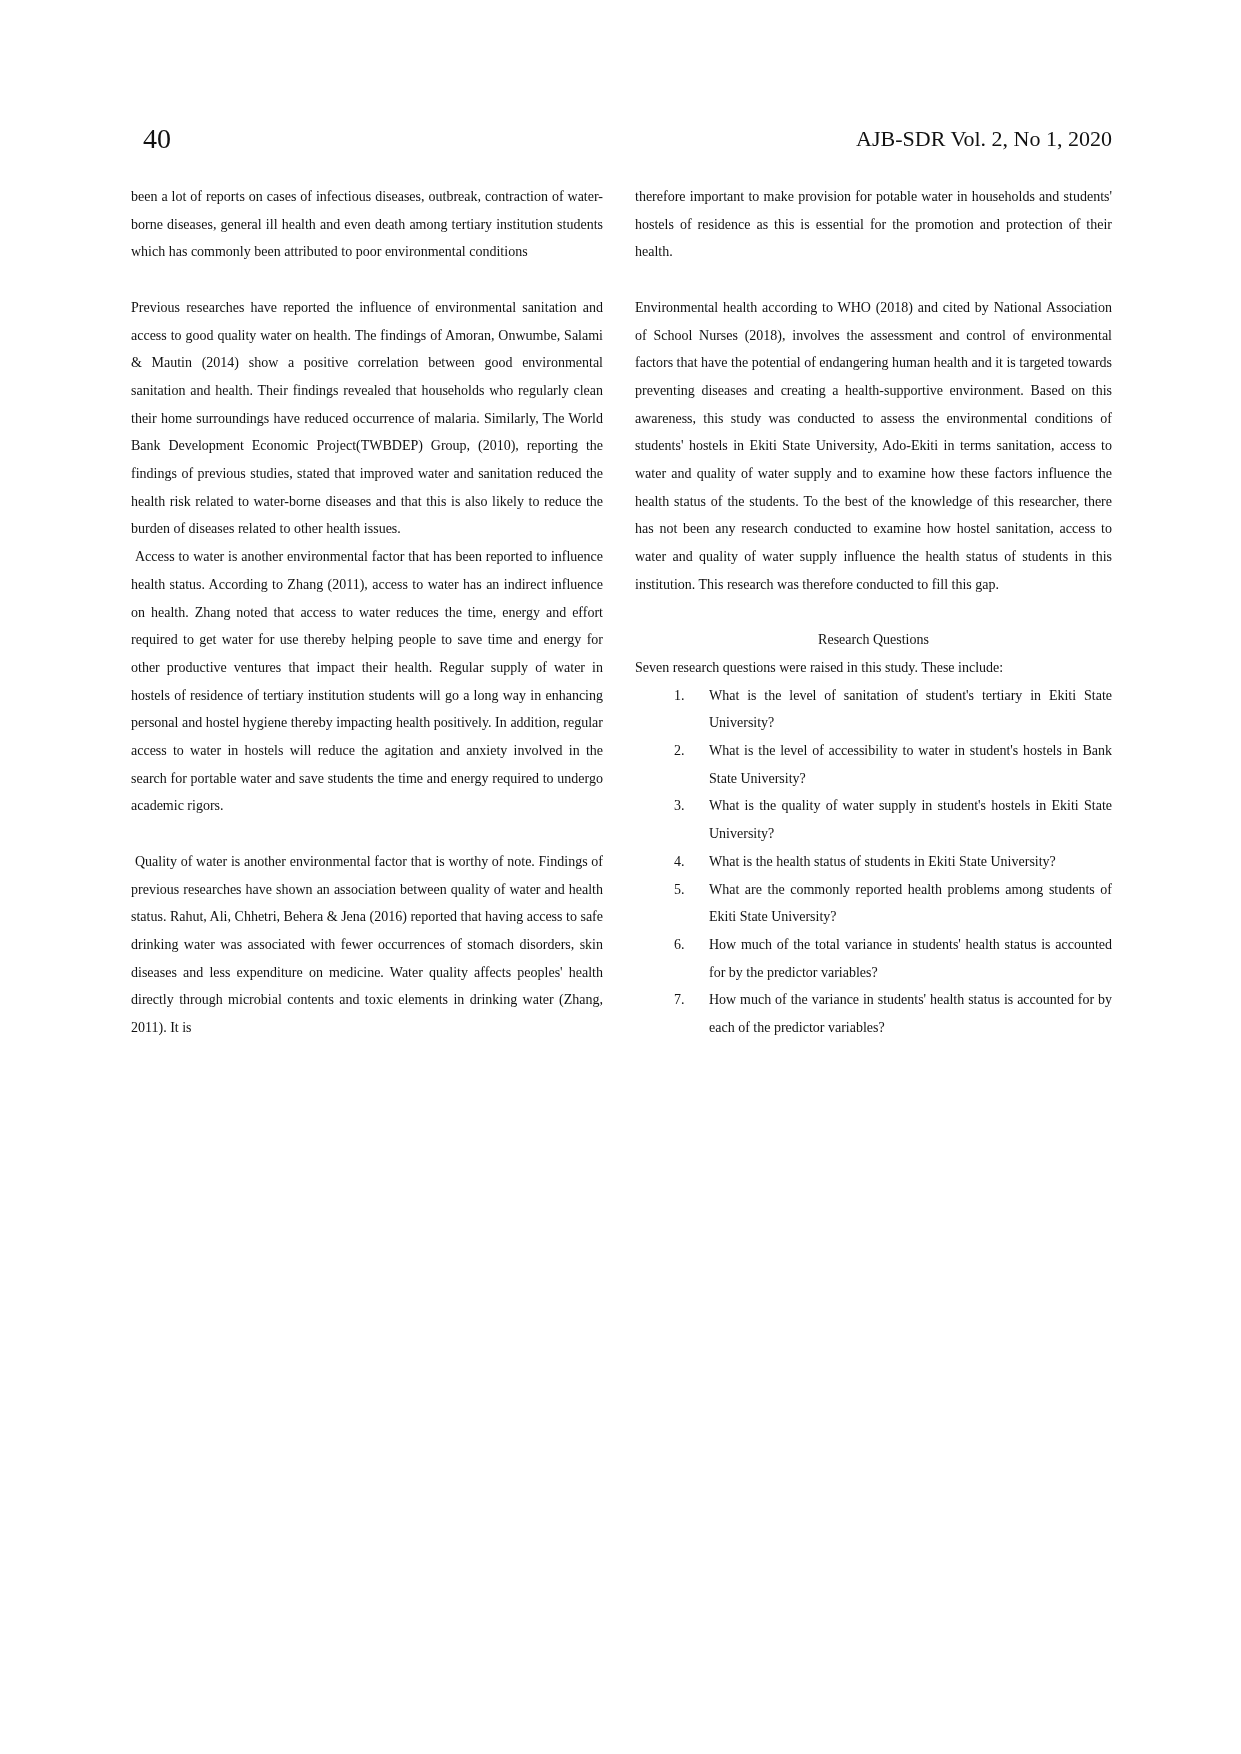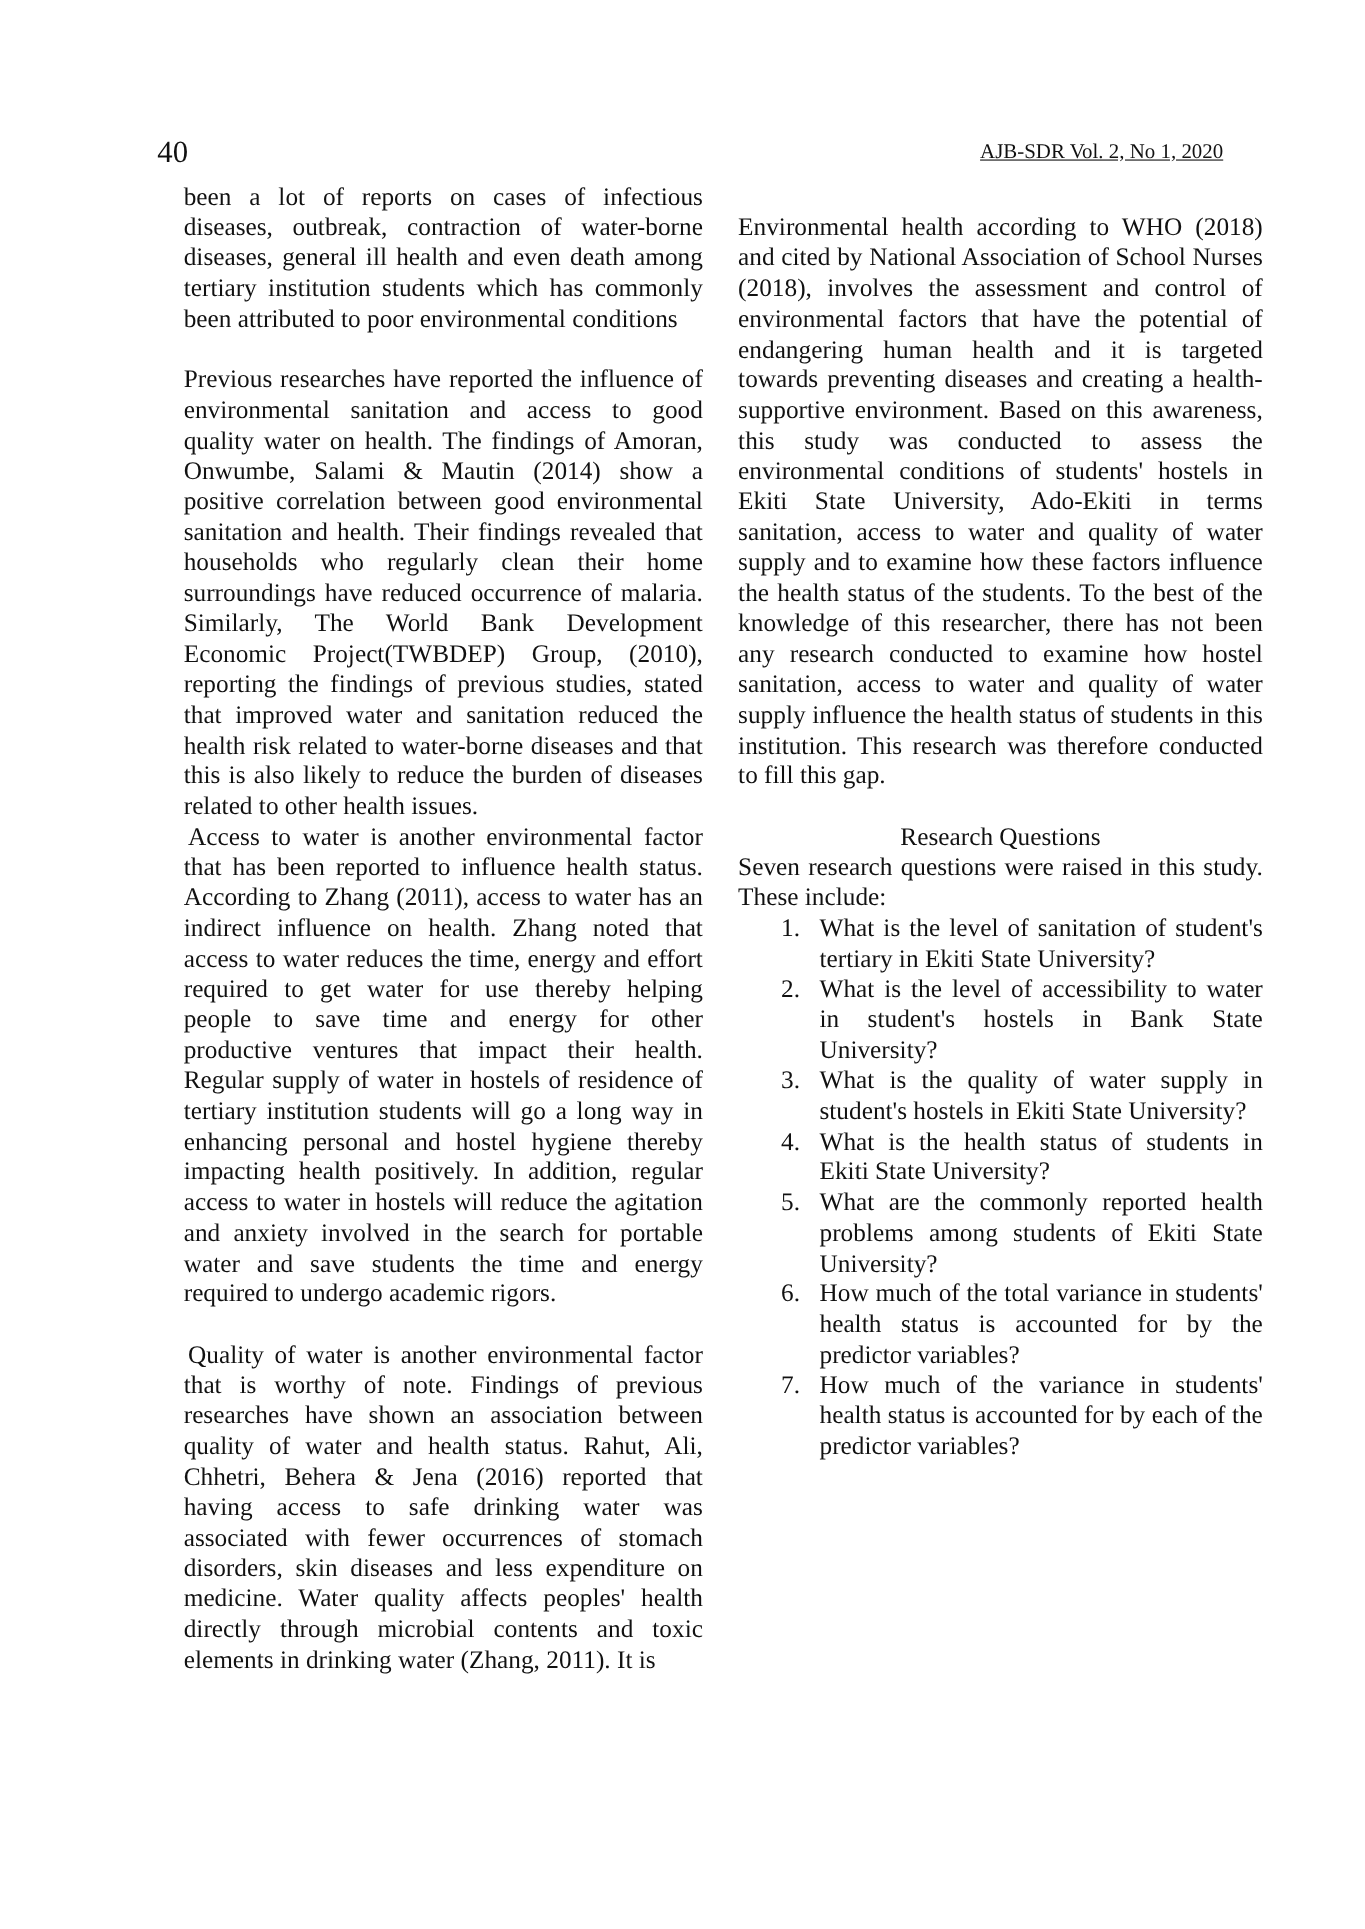--- a/index.html
+++ b/index.html
@@ -1,22 +1,22 @@
 <!DOCTYPE html>
 <html><head>
   <meta charset="utf-8">
   <style>
     html, body { margin:0; padding:0; background:#ffffff; }
     body { width:1241px; height:1754px; position:relative; overflow:hidden;
       font-family:"Liberation Serif", "DejaVu Serif", serif; color:#111; }
     .header { position:absolute; top:124px; left:131px; right:129px; height:30px;
       font-size:22px; line-height:30px; }
     .page-num { position:absolute; left:12px; top:0; font-size:28px; }
-    .journal { position:absolute; right:0; top:0; font-size:19px;text-decoration:underline; }
-    .col { position:absolute; top:165px; width:472px; font-size:23px; line-height:27.7px;margin-left:36px; }
+    .journal { position:absolute; right:0; top:0; font-size:22px; }
+    .col { position:absolute; top:183px; width:472px; font-size:14px; line-height:27.7px; }
     .col.left { left:131px; }
     .col.right { left:635px; width:477px; }
     p { margin:0; text-align:justify; }
     .gap { height:27.7px; }
     .indent1 { text-indent:4px; }
     .heading { text-align:center; }
     ol { margin:0; padding:0 0 0 74px; list-style:none; }
     ol li { position:relative; text-align:justify; }
     ol li .num { position:absolute; left:-35px; top:0; }
   </style>
@@ -31,20 +31,21 @@
 <div class="col left">
   <p>been a lot of reports on cases of infectious diseases, outbreak, contraction of water-borne diseases, general ill health and even death among tertiary institution students which has commonly been attributed to poor environmental conditions</p>
   <div class="gap"></div>
   <p>Previous researches have reported the influence of environmental sanitation and access to good quality water on health. The findings of Amoran, Onwumbe,  Salami &amp; Mautin (2014) show a positive correlation between good environmental sanitation and health. Their findings revealed that households who regularly clean their home surroundings have reduced occurrence of malaria. Similarly, The World Bank Development Economic Project(TWBDEP) Group, (2010), reporting the findings of previous studies, stated that improved water and sanitation reduced the health risk related to water-borne diseases and that this is also likely to reduce the burden of diseases related to other health issues.</p>
   <p class="indent1">Access to water is another environmental factor that has been reported to influence health status. According to Zhang (2011), access to water has an indirect influence on health. Zhang noted that access to water reduces the time, energy and effort required to get water for use thereby helping people to save time and energy for other productive ventures that impact their health. Regular supply of water in hostels of residence of tertiary institution students will go a long way in enhancing personal and hostel hygiene thereby impacting health positively. In addition, regular access to water in hostels will reduce the agitation and anxiety involved in the search for portable water and save students the time and energy required to undergo academic rigors.</p>
   <div class="gap"></div>
   <p class="indent1">Quality of water is another environmental factor that is worthy of note. Findings of previous researches have shown an association between quality of water and health status. Rahut, Ali, Chhetri, Behera &amp; Jena (2016)  reported that having access to safe drinking water was associated with fewer occurrences of stomach disorders, skin diseases and less expenditure on medicine. Water quality affects peoples' health directly through microbial contents and toxic elements in drinking water (Zhang, 2011). It is</p>
 </div>
 
 <div class="col right">
+  <p>therefore important to make provision for potable water in households and students' hostels of residence as this is essential for the promotion and protection of their health.</p>
   <div class="gap"></div>
   <p>Environmental health according to WHO (2018) and cited by National Association of School Nurses (2018), involves the assessment and control of environmental factors that have the potential of endangering human health and it is targeted towards preventing diseases and creating a health-supportive environment. Based on this awareness, this study was conducted to assess the environmental conditions of students' hostels in Ekiti State University, Ado-Ekiti in terms sanitation, access to water and quality of water supply and to examine how these factors influence the health status of the students. To the best of the knowledge of this researcher, there has not been any research conducted to examine how hostel sanitation, access to water and quality of water supply influence the health status of students in this institution. This research was therefore conducted to fill this gap.</p>
   <div class="gap"></div>
   <p class="heading">Research Questions</p>
   <p>Seven research questions were raised in this study. These include:</p>
   <ol>
     <li><span class="num">1.</span><span>What is the level of sanitation of student's tertiary in Ekiti State University?</span></li>
     <li><span class="num">2.</span><span>What is the level of accessibility to water in student's hostels in Bank State University?</span></li>
     <li><span class="num">3.</span><span>What is the quality of water supply in student's hostels in Ekiti State University?</span></li>
     <li><span class="num">4.</span><span>What is the health status of students in Ekiti State University?</span></li>

